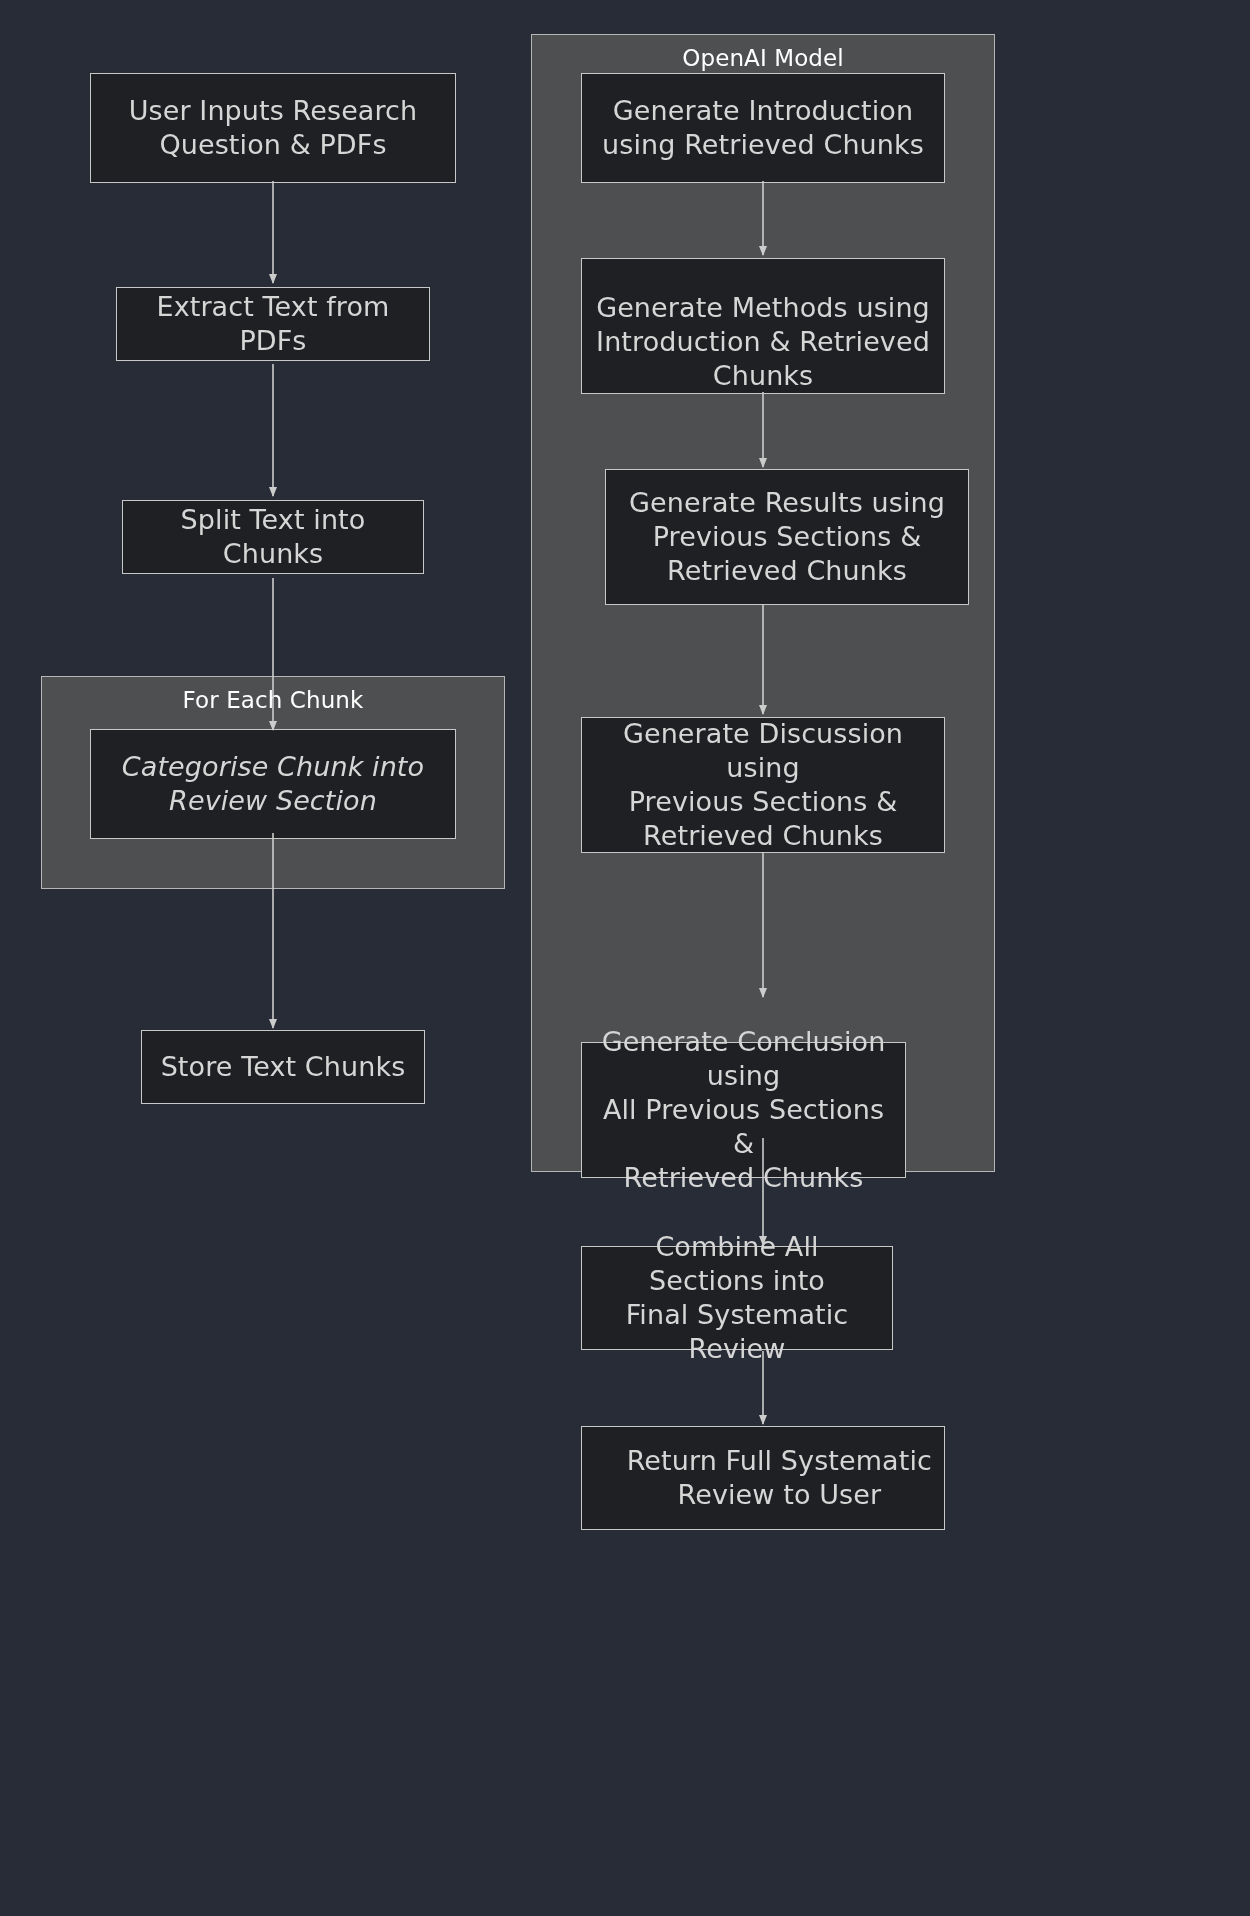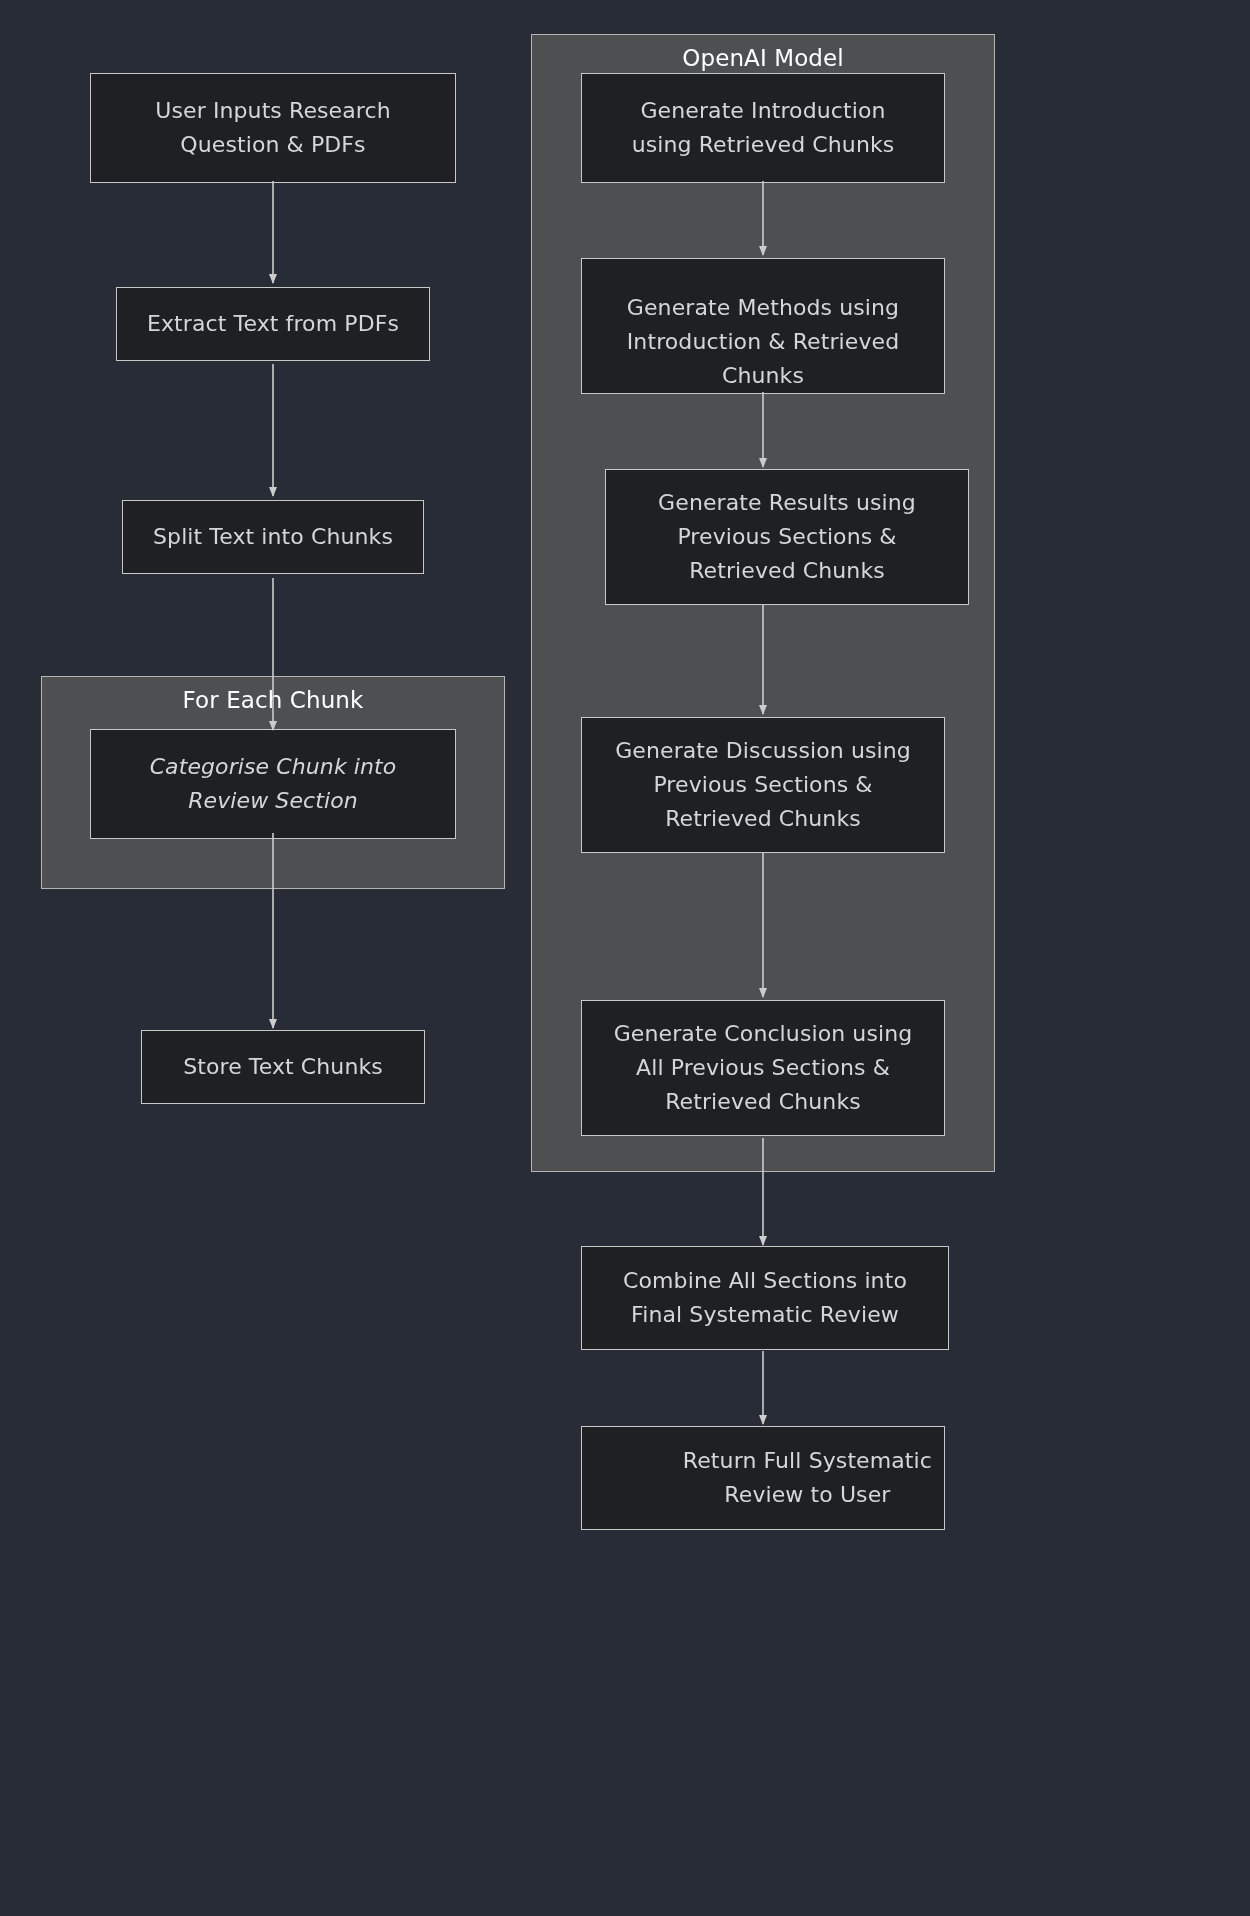--- a/index.html
+++ b/index.html
@@ -50,21 +50,21 @@
     background: #1f2023;
     border: 1px solid #c8c8c8;
     box-sizing: border-box;
     display: flex;
     align-items: center;
     justify-content: center;
     z-index: 2;
   }
   .node-label {
     color: #d6d6d6;
-    font-size: 22px;
+    font-size: 27px;
     line-height: 34px;
     text-align: center;
     padding: 0 12px;
     white-space: pre-line;
     letter-spacing: 0.1px;
   }
 </style>
 </head>
 <body>
 
@@ -137,27 +137,27 @@
 Previous Sections &amp;
 Retrieved Chunks</div>
   </div>
 
   <div class="node" style="left:581px; top:717px; width:364px; height:136px;">
     <div class="node-label">Generate Discussion using
 Previous Sections &amp;
 Retrieved Chunks</div>
   </div>
 
-  <div class="node" style="left:581px; top:1000px; width:364px; height:136px;">
+  <div class="node" style="left:581px; top:1042px; width:325px; height:136px;">
     <div class="node-label">Generate Conclusion using
 All Previous Sections &amp;
 Retrieved Chunks</div>
   </div>
 
-  <div class="node" style="left:581px; top:1246px; width:368px; height:104px;">
+  <div class="node" style="left:581px; top:1246px; width:312px; height:104px;">
     <div class="node-label">Combine All Sections into
 Final Systematic Review</div>
   </div>
 
   <div class="node" style="left:581px; top:1426px; width:364px; height:104px;justify-content:flex-end;">
     <div class="node-label">Return Full Systematic
 Review to User</div>
   </div>
 
 </div>

